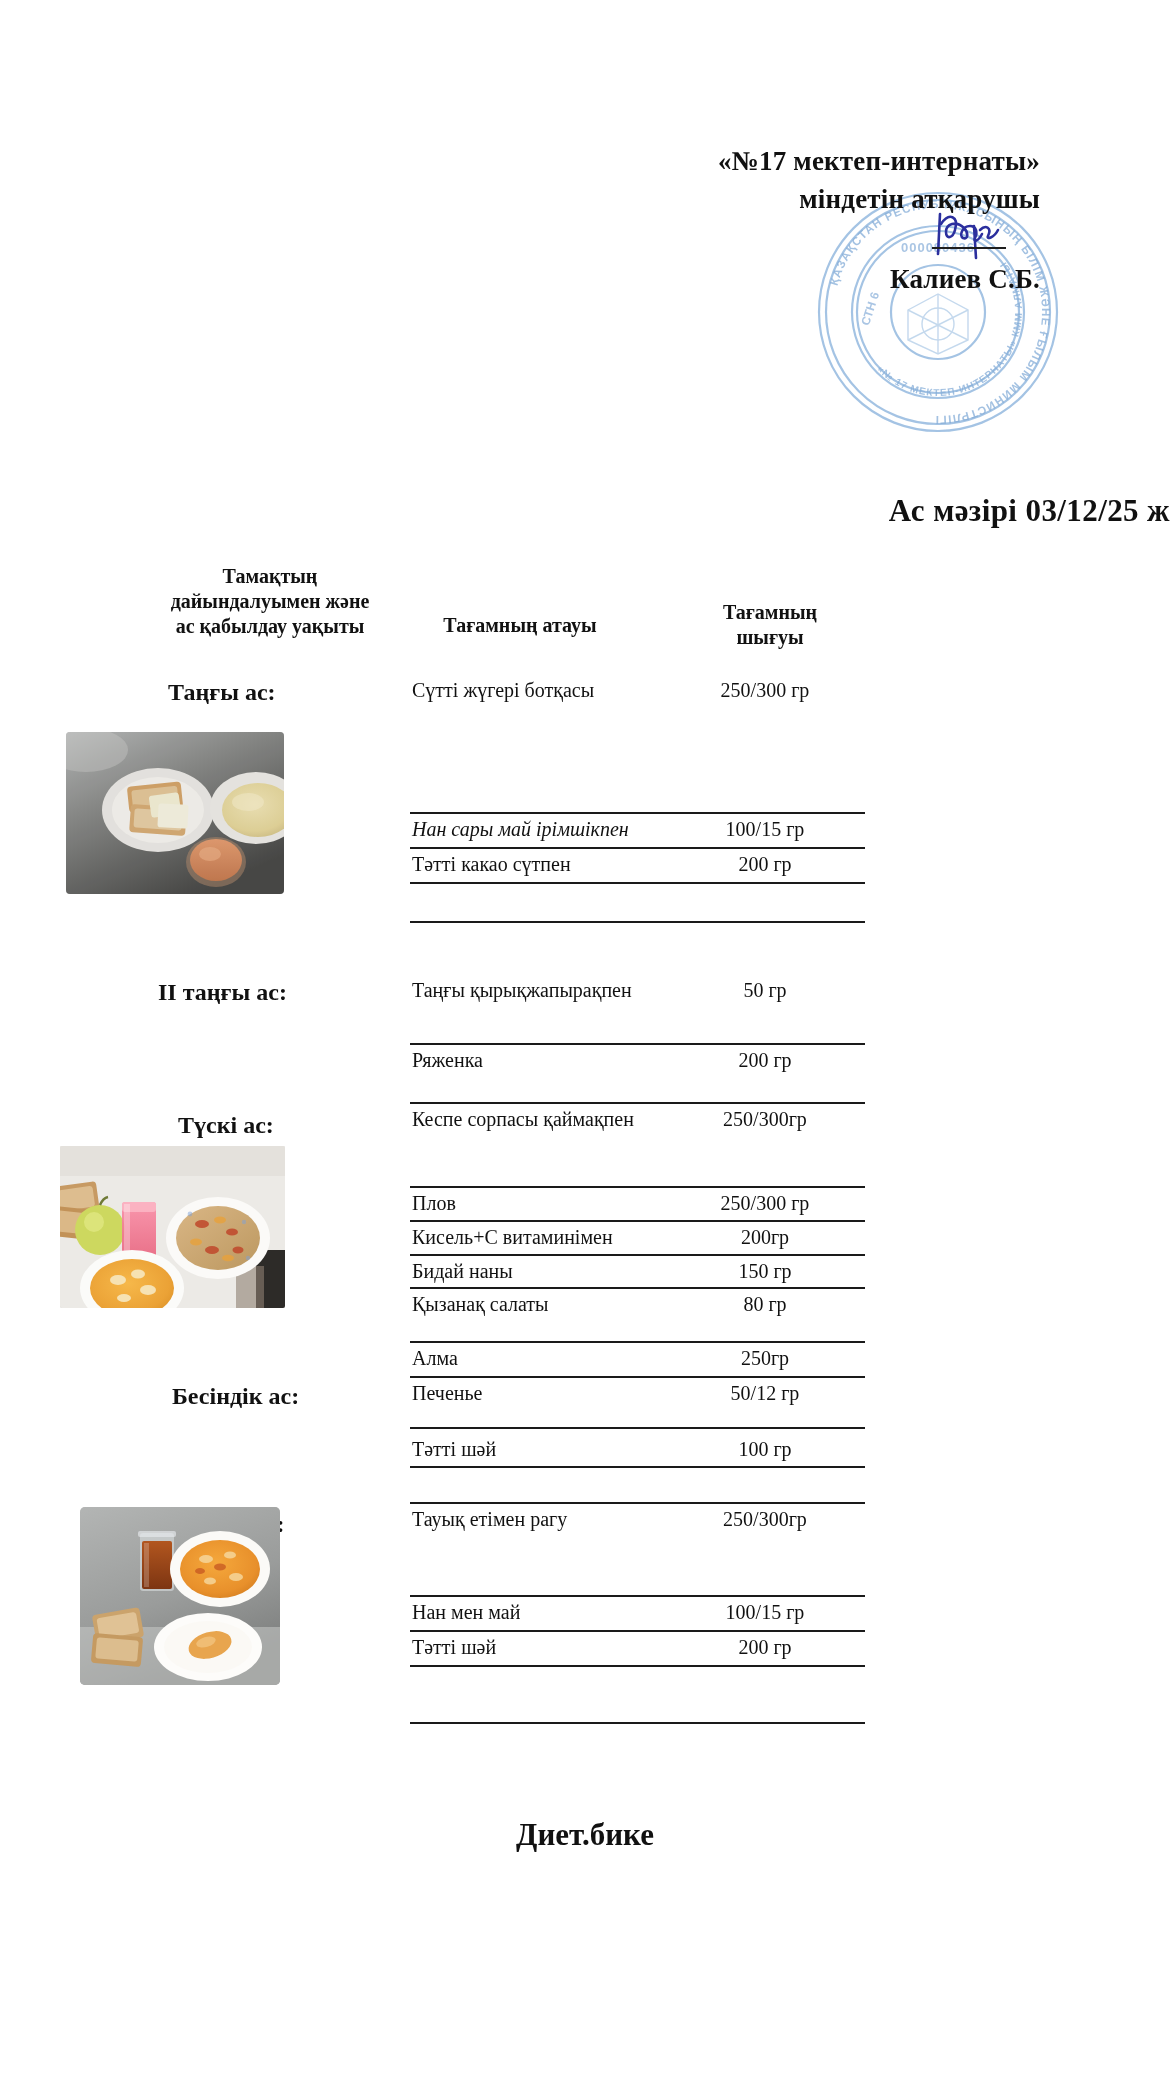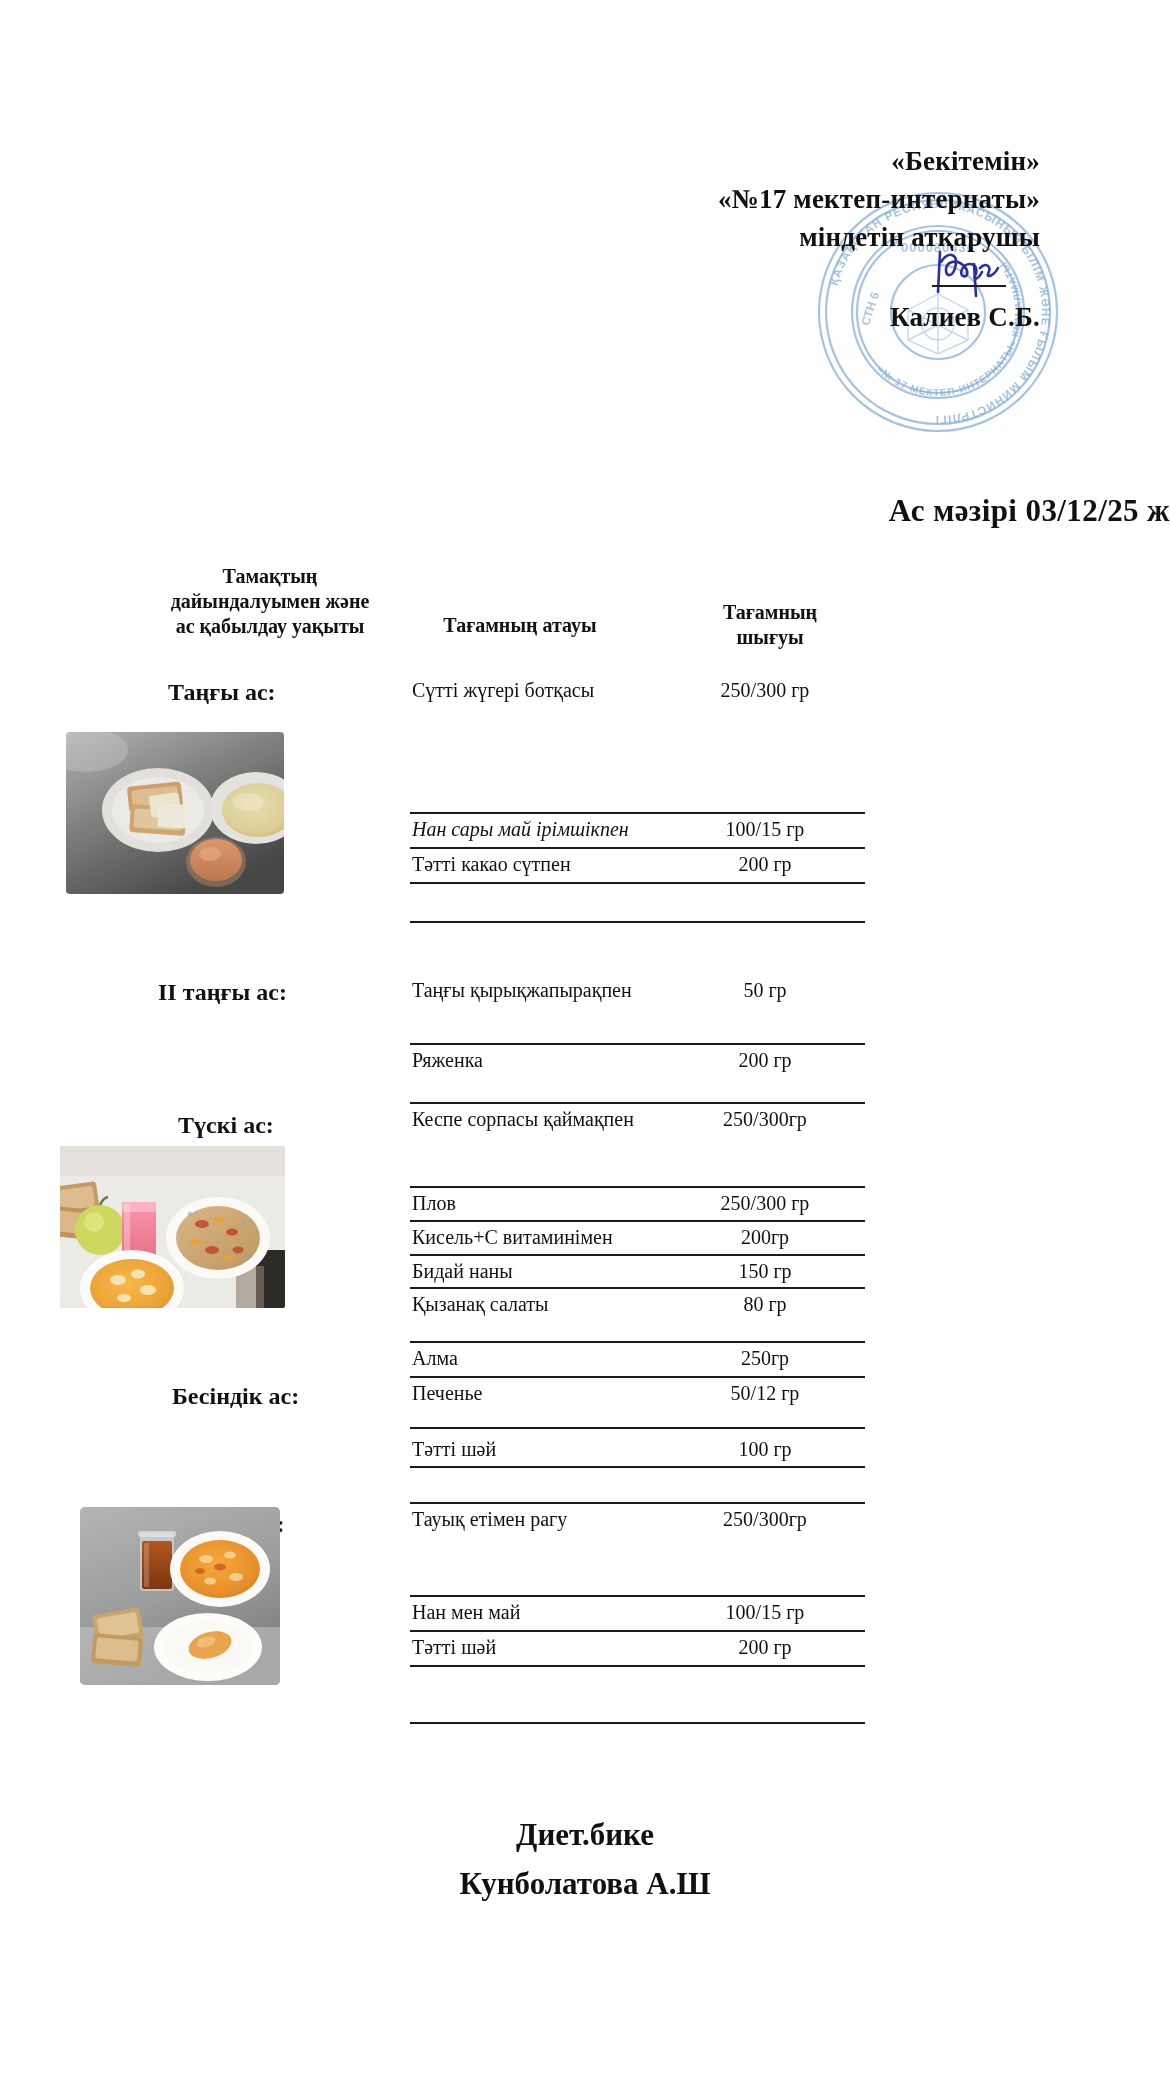--- a/index.html
+++ b/index.html
@@ -208,21 +208,20 @@
       </g>
       <g opacity="0.55" stroke="#8fb6dd" stroke-width="1.4" fill="none">
         <path d="M 92 120 L 122 104 L 152 120 L 152 150 L 122 164 L 92 150 Z"></path>
         <path d="M 122 104 L 122 164 M 92 120 L 152 150 M 152 120 L 92 150"></path>
         <circle cx="122" cy="134" r="16"></circle>
       </g>
     </svg>
   </div>
 
   <div class="approval-block">
-    <span class="approval-line">«Бекітемін»</span>
     <span class="approval-line">«№17 мектеп-интернаты»</span>
     <span class="approval-line">міндетін атқарушы</span>
     <div class="sign-row">
       <div class="sign-slot">
         <svg class="signature-svg" viewBox="0 0 116 54" xmlns="http://www.w3.org/2000/svg">
           <g fill="none" stroke="#2b2f9e" stroke-width="2.6" stroke-linecap="round" stroke-linejoin="round">
             <path d="M 16 6 L 14 46"></path>
             <path d="M 17 16 C 25 4, 35 8, 31 22 C 29 30, 22 32, 22 24 C 22 16, 32 12, 40 20 C 45 25, 44 32, 39 30 C 35 28, 38 18, 46 18 C 52 18, 54 24, 51 30 C 49 34, 54 34, 58 26"></path>
             <path d="M 56 22 C 62 16, 68 20, 64 28 C 62 32, 70 30, 74 22"></path>
             <path d="M 50 18 L 52 50"></path>
@@ -470,15 +469,14 @@
   <div class="dish-name" style="left:412px; top:1508px;">Тауық етімен рагу</div>
   <div class="dish-qty" style="left:665px; top:1508px; width:200px;">250/300гр</div>
 
   <div class="dish-name" style="left:412px; top:1601px;">Нан мен май</div>
   <div class="dish-qty" style="left:665px; top:1601px; width:200px;">100/15 гр</div>
 
   <div class="dish-name" style="left:412px; top:1636px;">Тәтті шәй</div>
   <div class="dish-qty" style="left:665px; top:1636px; width:200px;">200 гр</div>
 
   <div class="footer-1">Диет.бике</div>
-  <div class="footer-2">Кунболатова А.Ш</div>
 
 </div>
 
 </body></html>

